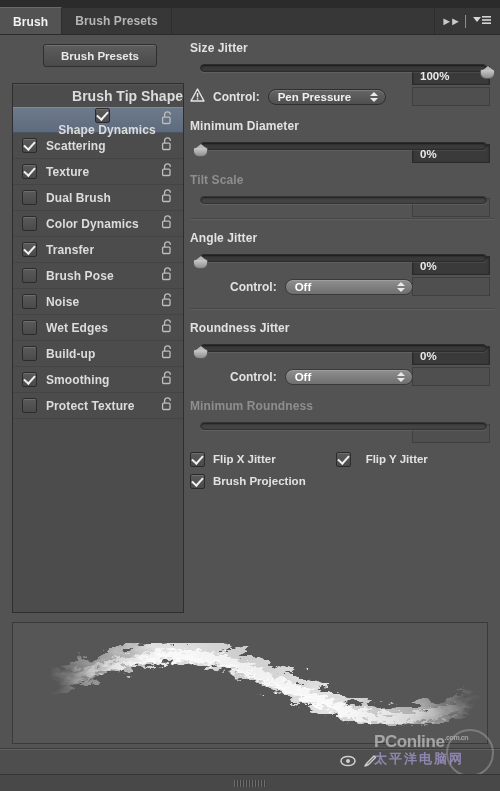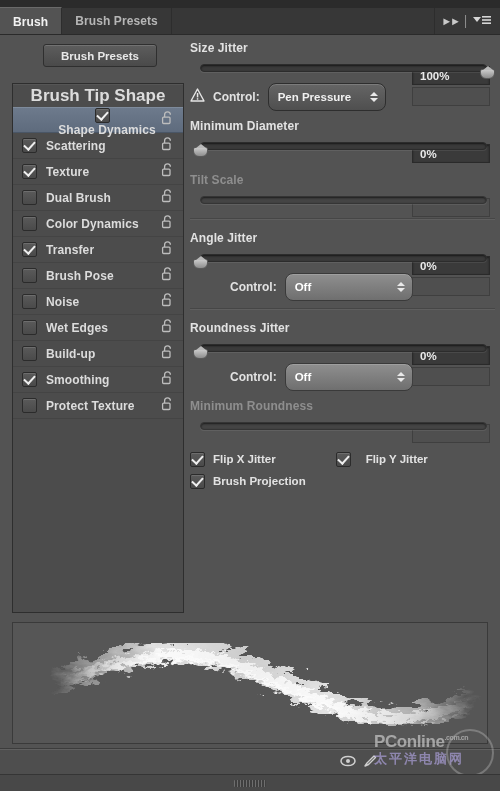--- a/index.html
+++ b/index.html
@@ -101,22 +101,22 @@
     width: 172px; height: 530px;
     background: #4c4c4c;
     border: 1px solid #2e2e2e;
     box-sizing: border-box;
     overflow: hidden;
   }
   .list-header {
     height: 23px;
     display: flex;
     align-items: center;
-    justify-content: center;
-    font-size: 17px;
+    justify-content: flex-end;
+    font-size: 14px;
     font-weight: bold;
     color: #dcdcdc;
     border-bottom: 1px solid #3c3c3c;
     box-shadow: inset 0 1px 0 #565656;
   }
   .optrow {
     position: relative;
     height: 26px;
     display: flex;
     align-items: center;
@@ -255,21 +255,21 @@
     margin-top: 6px;
   }
   .warn-ico { margin-right: 4px; }
   .ctrl-label {
     font-size: 12px;
     font-weight: bold;
     color: #e2e2e2;
   }
   .select {
     position: relative;
-    height: 28px;
+    height: 16px;
     border-radius: 8px;
     background: linear-gradient(#656565, #4f4f4f);
     border: 1px solid #2e2e2e;
     box-shadow: inset 0 1px 0 rgba(255,255,255,.15);
     display: flex;
     align-items: center;
     padding: 0 22px 0 9px;
     font-size: 11.5px;
     font-weight: bold;
     color: #f0f0f0;

